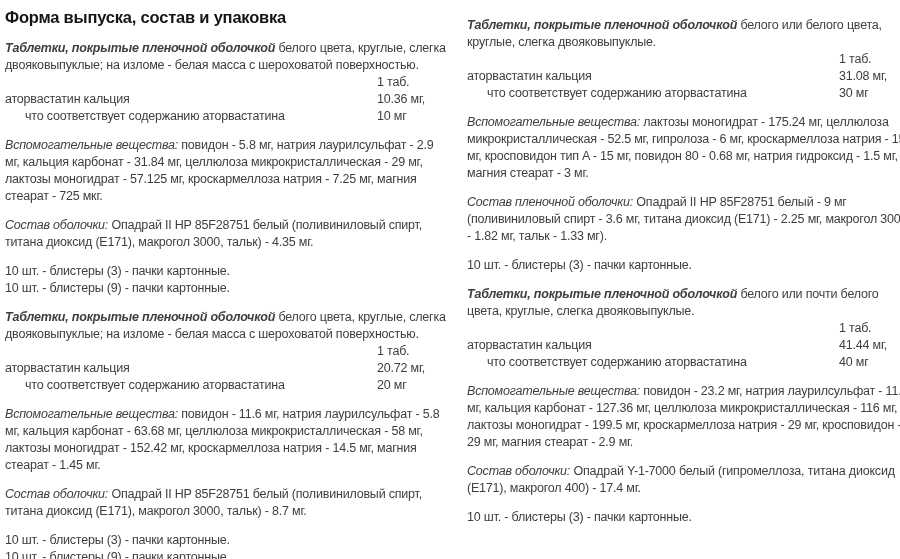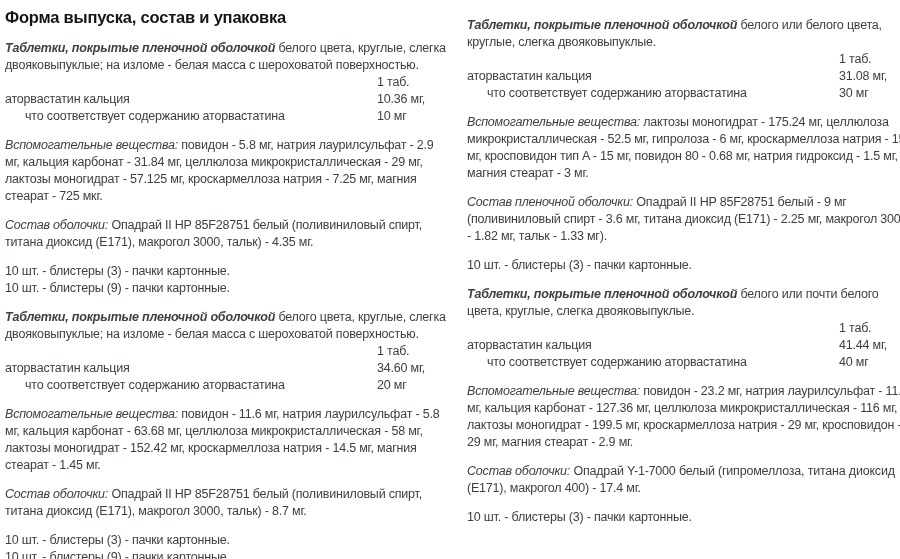--- a/index.html
+++ b/index.html
@@ -112,21 +112,21 @@
 
     <section>
       <p class="desc">
         <span class="desc-lead">Таблетки, покрытые пленочной оболочкой</span>
         <span>белого цвета, круглые, слегка двояковыпуклые; на изломе - белая масса с шероховатой поверхностью.</span>
       </p>
       <div class="dose-table">
         <div class="dose-header">1 таб.</div>
         <div class="ing-row">
           <span class="ing-name">аторвастатин кальция</span>
-          <span class="ing-value">34.60 мг,</span>
+          <span class="ing-value">20.72 мг,</span>
         </div>
         <div class="ing-row indent">
           <span class="ing-name">что соответствует содержанию аторвастатина</span>
           <span class="ing-value">20 мг</span>
         </div>
       </div>
       <p class="para">
         <span class="ital">Вспомогательные вещества:</span>
         <span>повидон - 11.6 мг, натрия лаурилсульфат - 5.8 мг, кальция карбонат - 63.68 мг, целлюлоза микрокристаллическая - 58 мг, лактозы моногидрат - 152.42 мг, кроскармеллоза натрия - 14.5 мг, магния стеарат - 1.45 мг.</span>
       </p>

